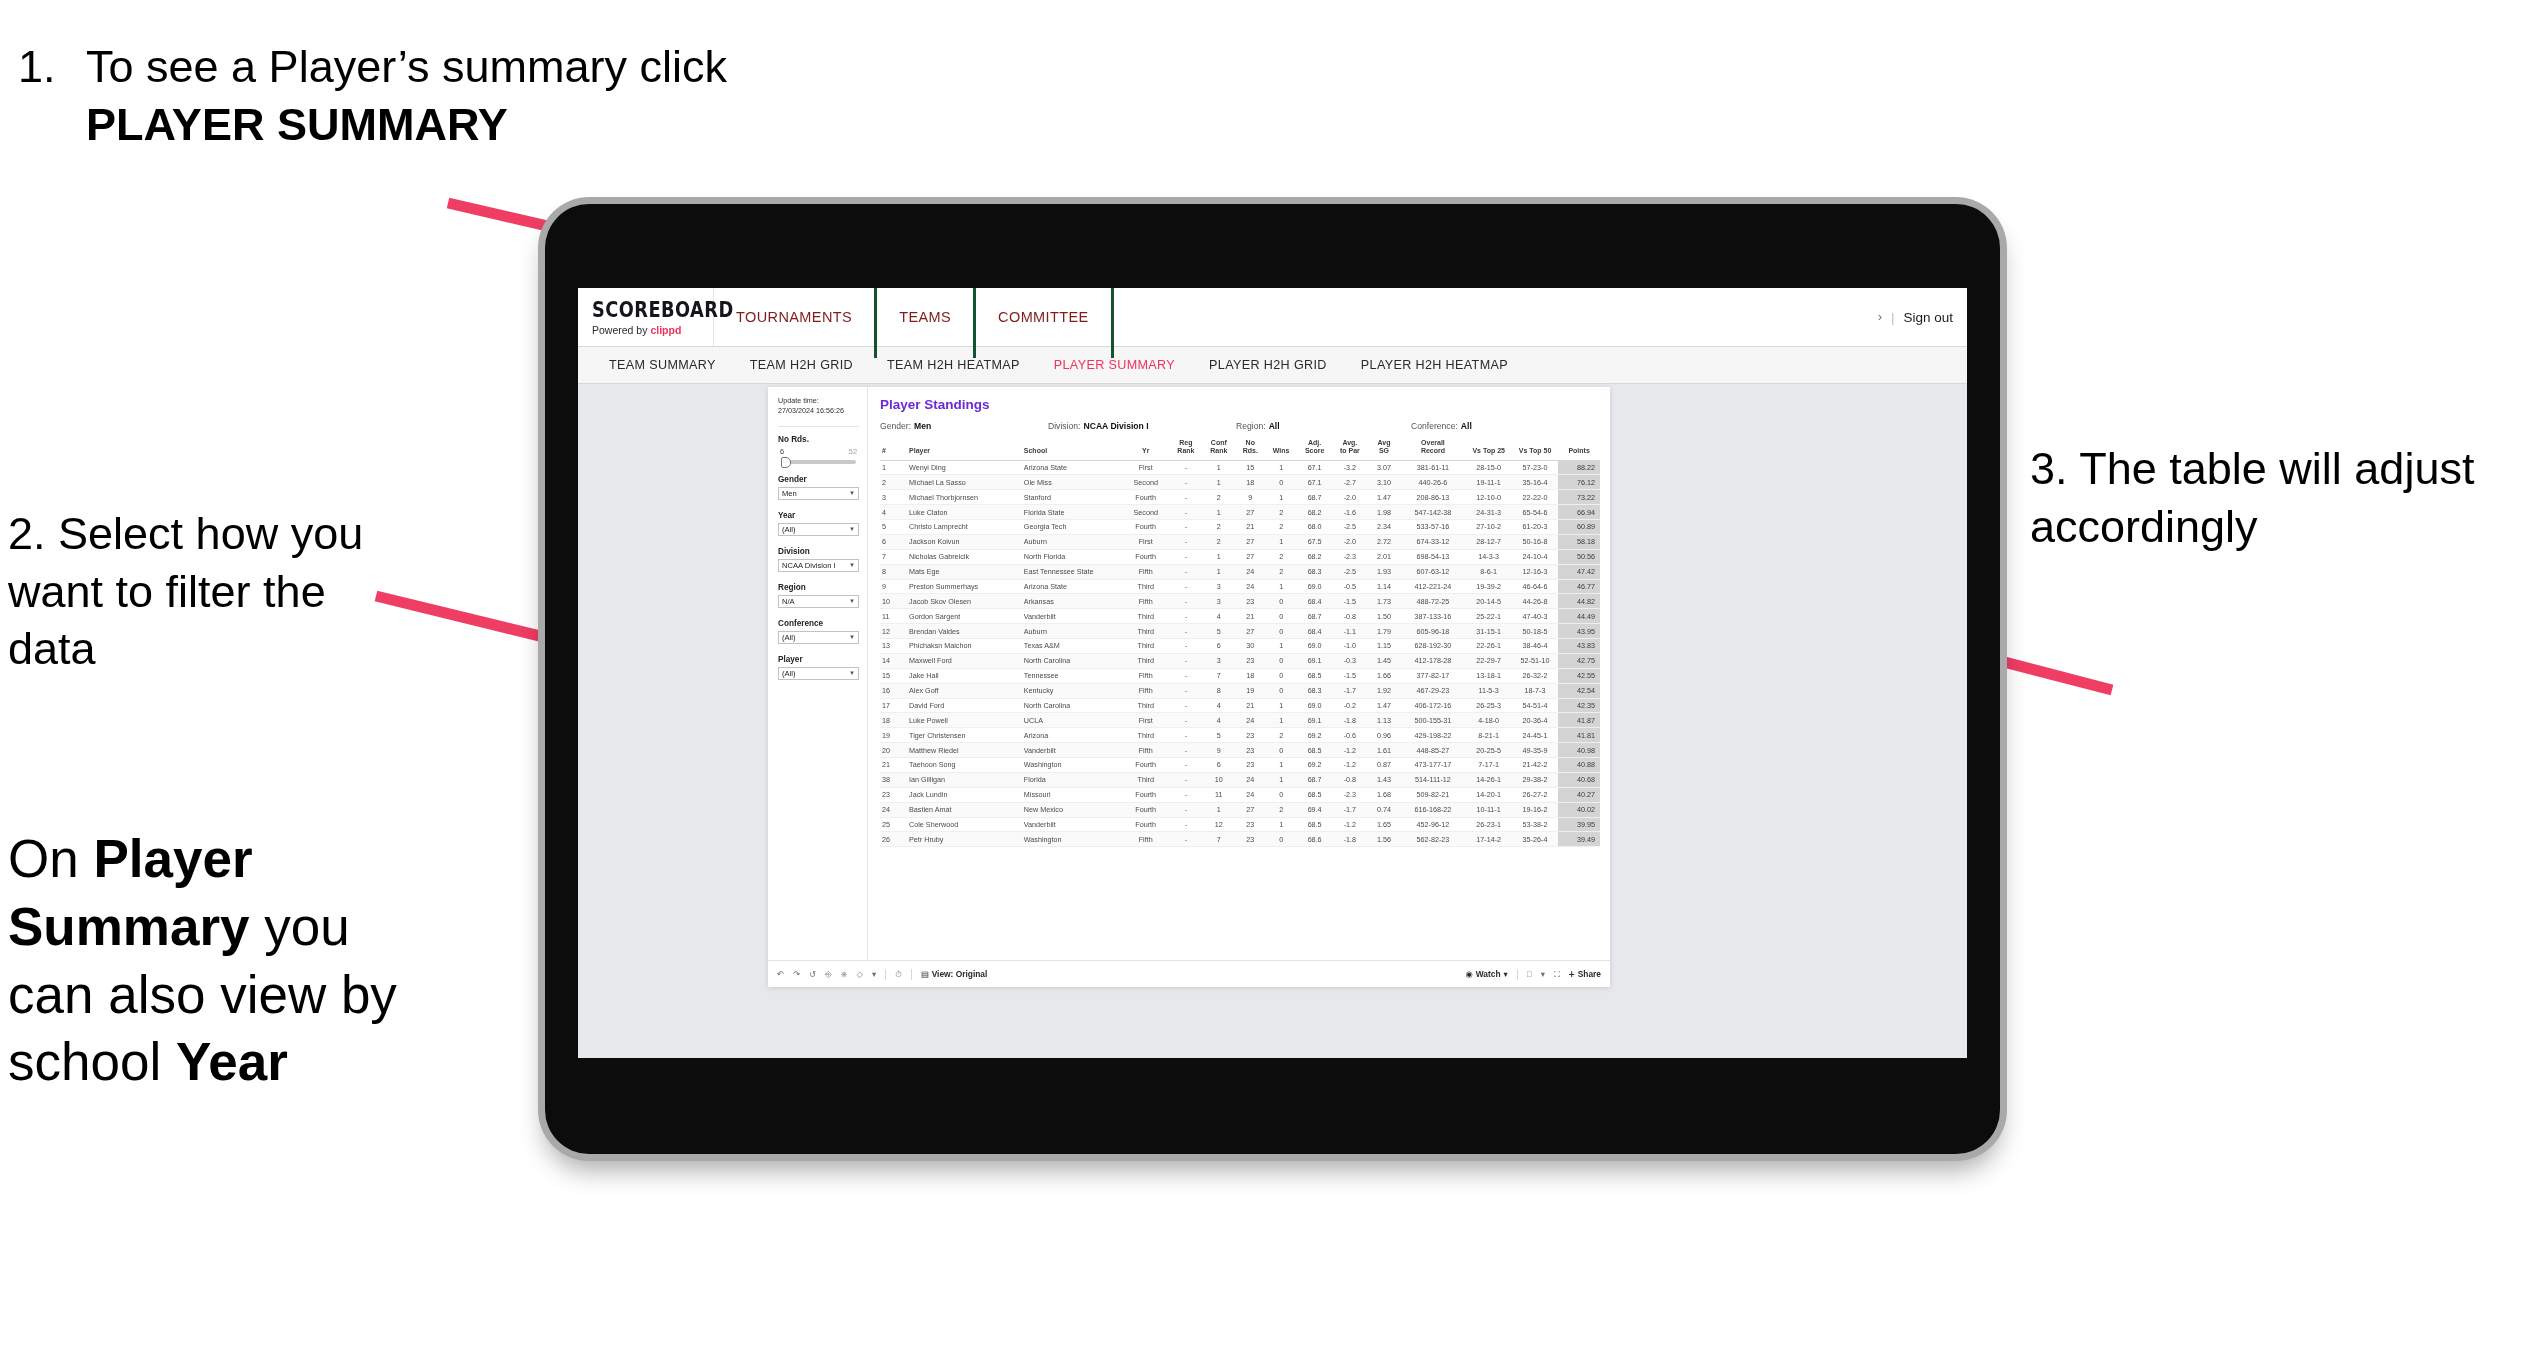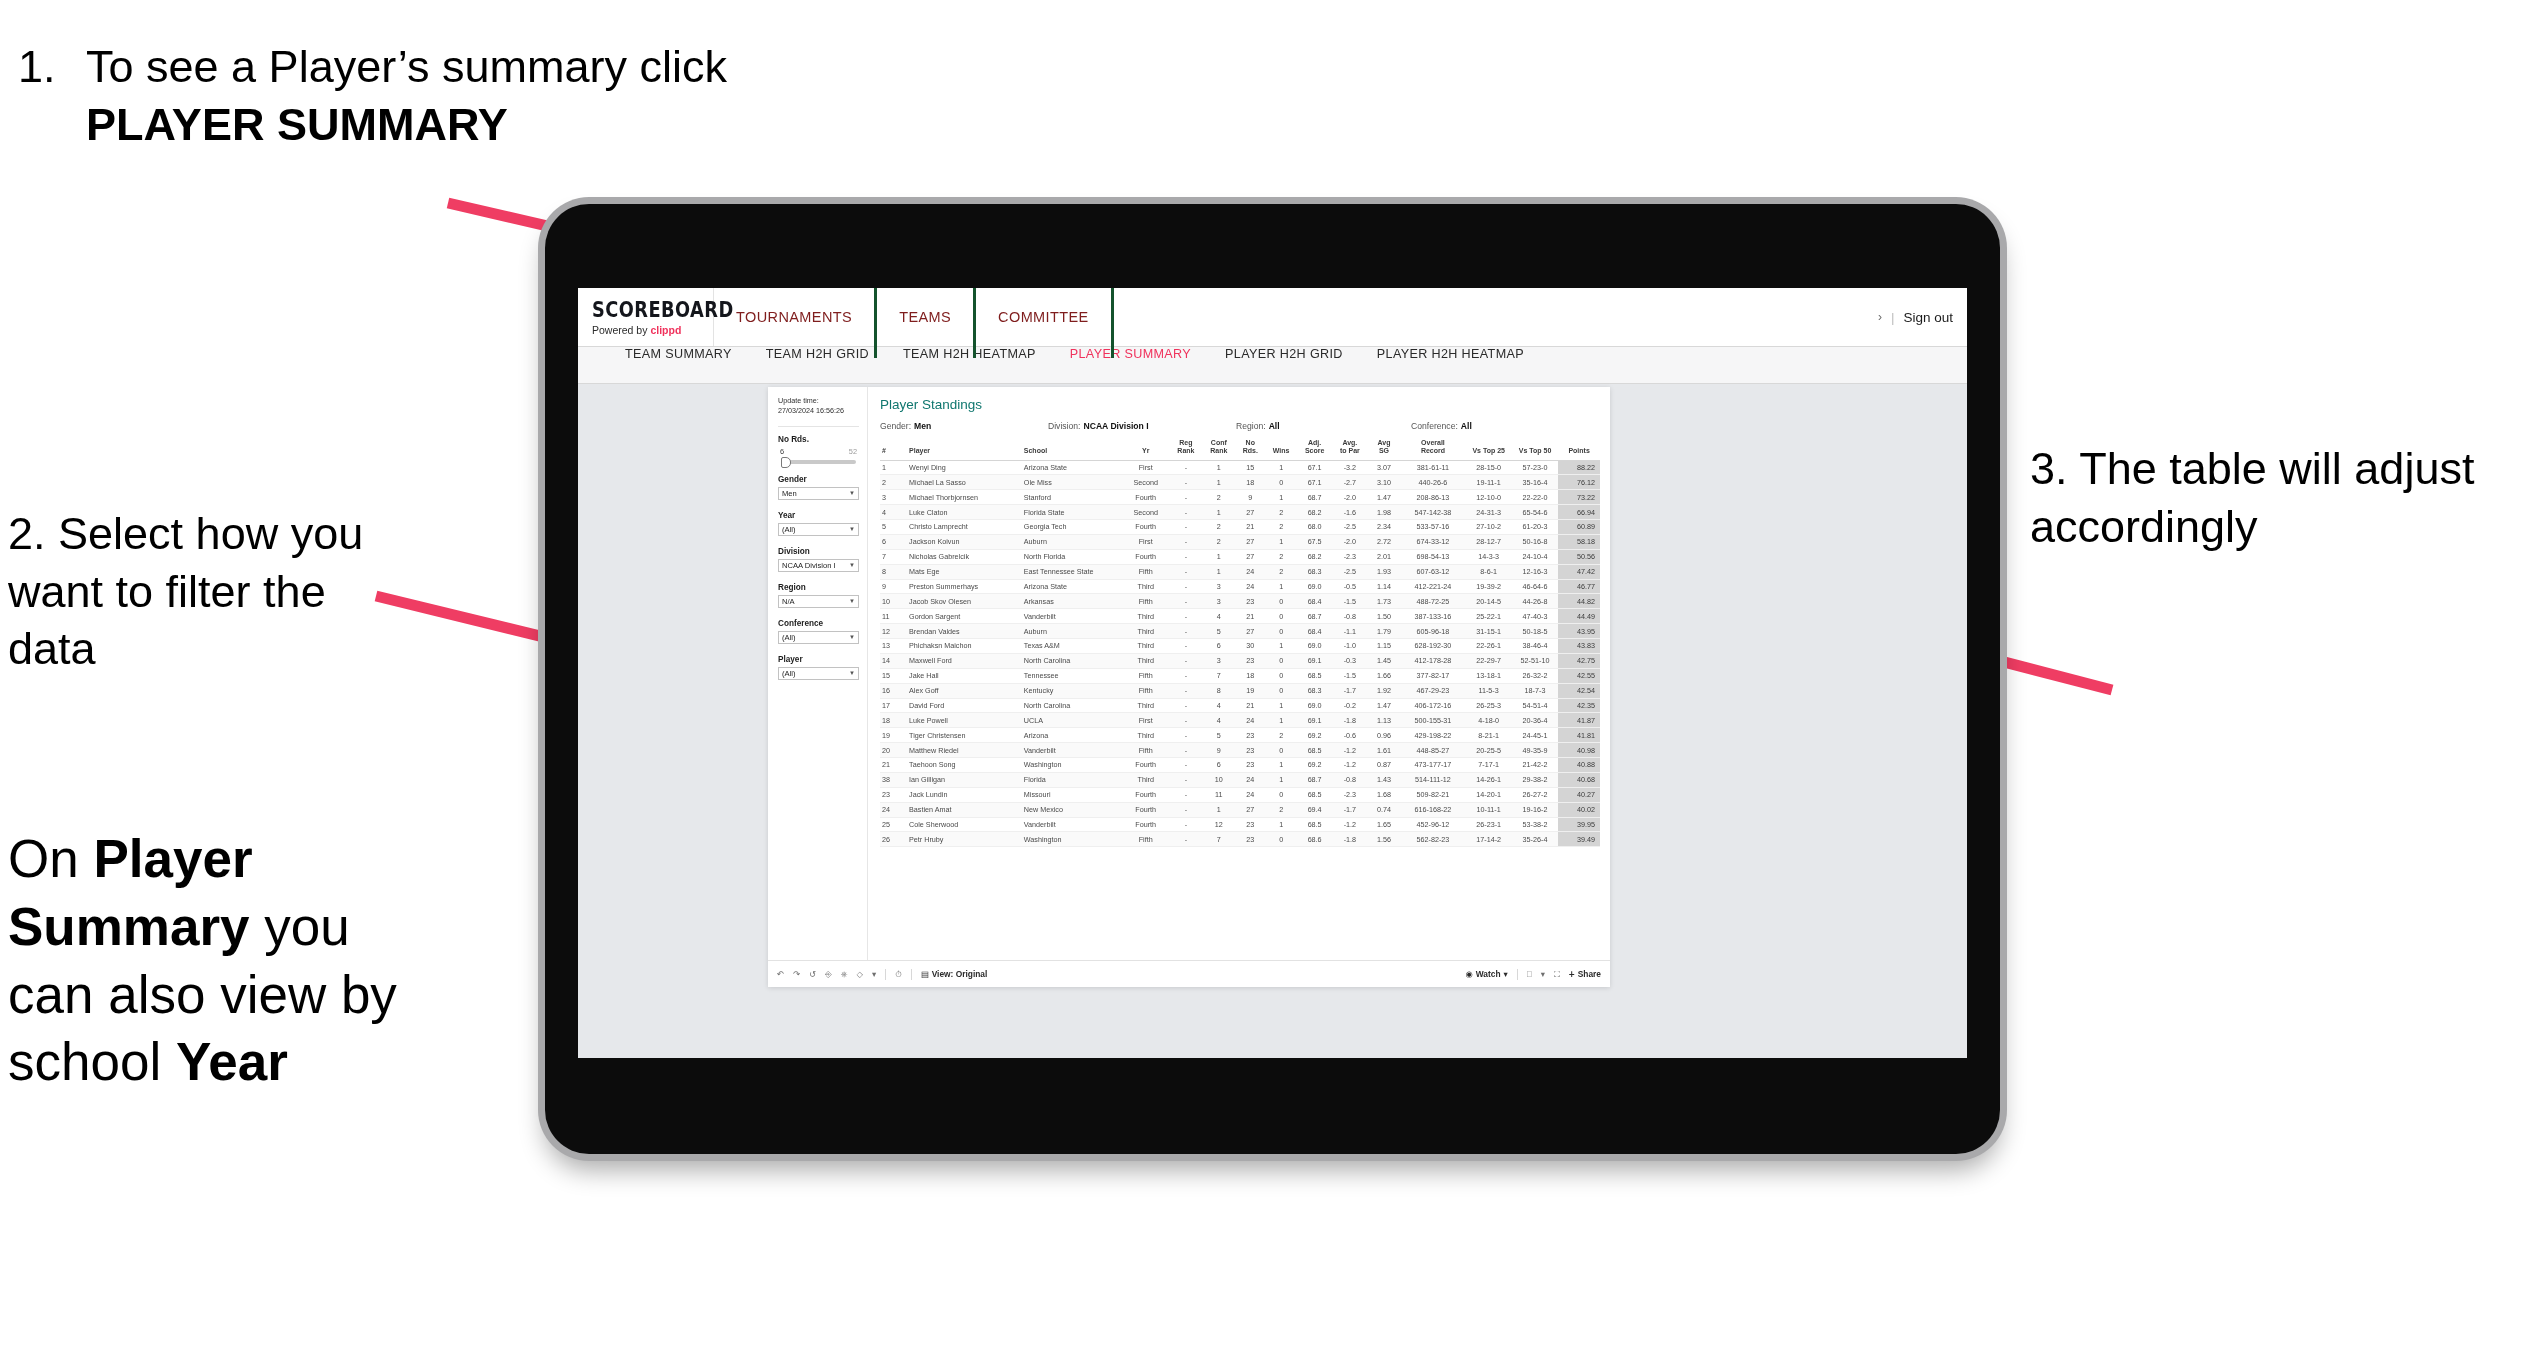--- a/index.html
+++ b/index.html
@@ -46,22 +46,22 @@
   .nav-top{display:flex;align-items:center;}
   .nav-top .nav-item{padding:12px 22px;height:100%;display:flex;align-items:center;
     font-size:14.5px;color:#7f1d1d;letter-spacing:.4px;border-right:3px solid #14532d;}
   .nav-top .nav-item:first-child{border-left:none;}
   .signout{position:absolute;right:14px;top:0;height:100%;display:flex;
     align-items:center;gap:9px;font-size:13.5px;color:#1b1b1b;}
   .signout .divider{color:#bdbdbd;}
   .signout .caret{color:#6b6b6b;font-size:12px;}
 
   
-  .subnav{height:36px;background:#f6f6f7;display:flex;
-    border-bottom:1px solid #d8d8d8;padding-left:30px;}
+  .subnav{height:36px;background:#f6f6f7;display:flex;align-items:center;
+    border-bottom:1px solid #d8d8d8;padding-left:14px;}
   .subnav .tab{padding:0 17px;font-size:12.6px;color:#2a2a2a;letter-spacing:.35px;}
   .subnav .tab.active{color:#f0325c;}
 
   
   .workbook{position:absolute;left:190px;top:99px;width:842px;height:600px;
     background:#ffffff;box-shadow:0 1px 5px rgba(0,0,0,.13);display:flex;flex-direction:column;}
   .wb-body{display:flex;flex:1;min-height:0;}
 
   
   .wb-side{width:100px;border-right:1px solid #e6e6e6;padding:9px 8px 0 10px;
@@ -76,21 +76,21 @@
   .sel span{font-size:7.6px;color:#1b1b1b;}
   .sel .cv{font-size:6px;color:#555;}
   .slider-row{display:flex;justify-content:space-between;font-size:7.4px;color:#3b3b3b;padding:0 2px;}
   .slider-row .mx{color:#9a9a9a;}
   .slider-track{height:4px;background:#c9c9c9;border-radius:2px;margin:4px 3px 0 3px;position:relative;}
   .slider-knob{position:absolute;left:0;top:-2.5px;width:8px;height:9px;background:#fff;
     border:1.3px solid #7a7a7a;border-radius:2px 5px 5px 2px;}
 
   
   .wb-main{flex:1;min-width:0;padding:10px 10px 0 12px;box-sizing:border-box;overflow:hidden;}
-  .viz-title{font-size:13.5px;font-weight:normal;color:#0f766e;margin-bottom:9px;}
+  .viz-title{font-size:13.5px;font-weight:bold;color:#6d28d9;margin-bottom:9px;}
   .viz-filters{display:flex;font-size:8.6px;color:#555;margin-bottom:8px;}
   .viz-filters .fi{display:flex;gap:3px;}
   .viz-filters .fi b{color:#111;font-weight:bold;}
   .viz-filters .fi:nth-child(1){width:168px;}
   .viz-filters .fi:nth-child(2){width:188px;}
   .viz-filters .fi:nth-child(3){width:175px;}
 
   table.ps{width:100%;border-collapse:collapse;table-layout:fixed;}
   table.ps thead th{font-size:7px;color:#3b3b3b;font-weight:bold;
     vertical-align:bottom;padding:0 2px 4px 2px;line-height:1.18;

